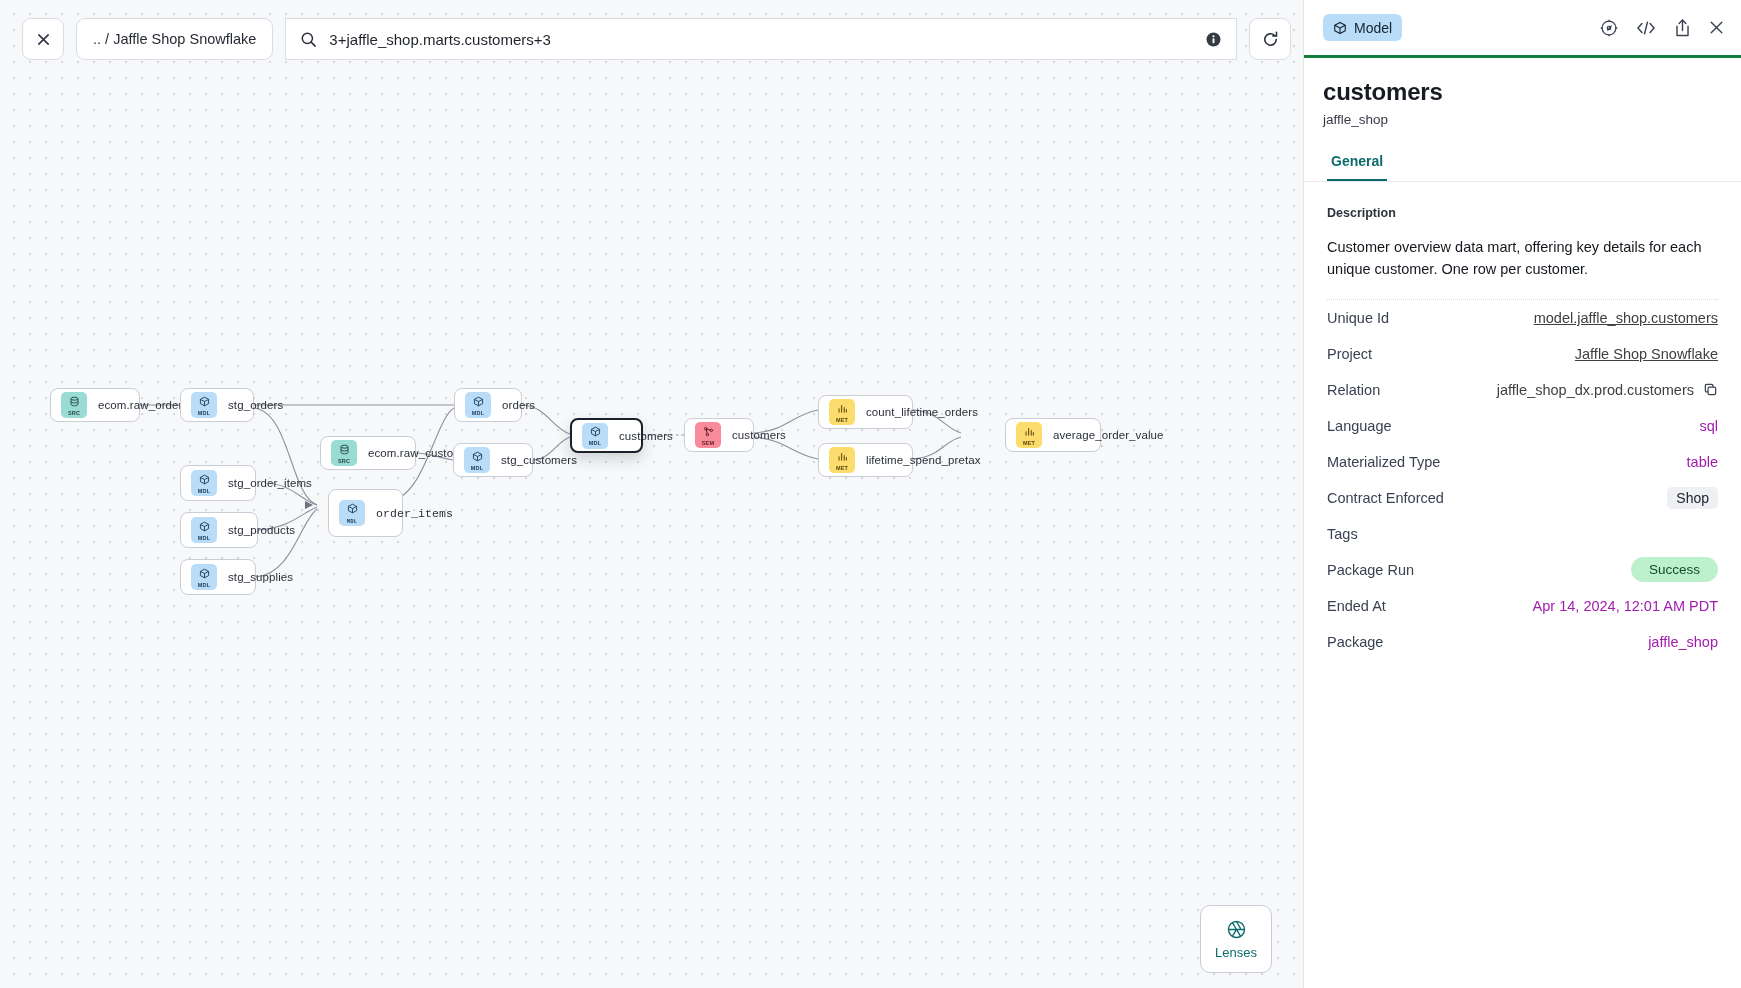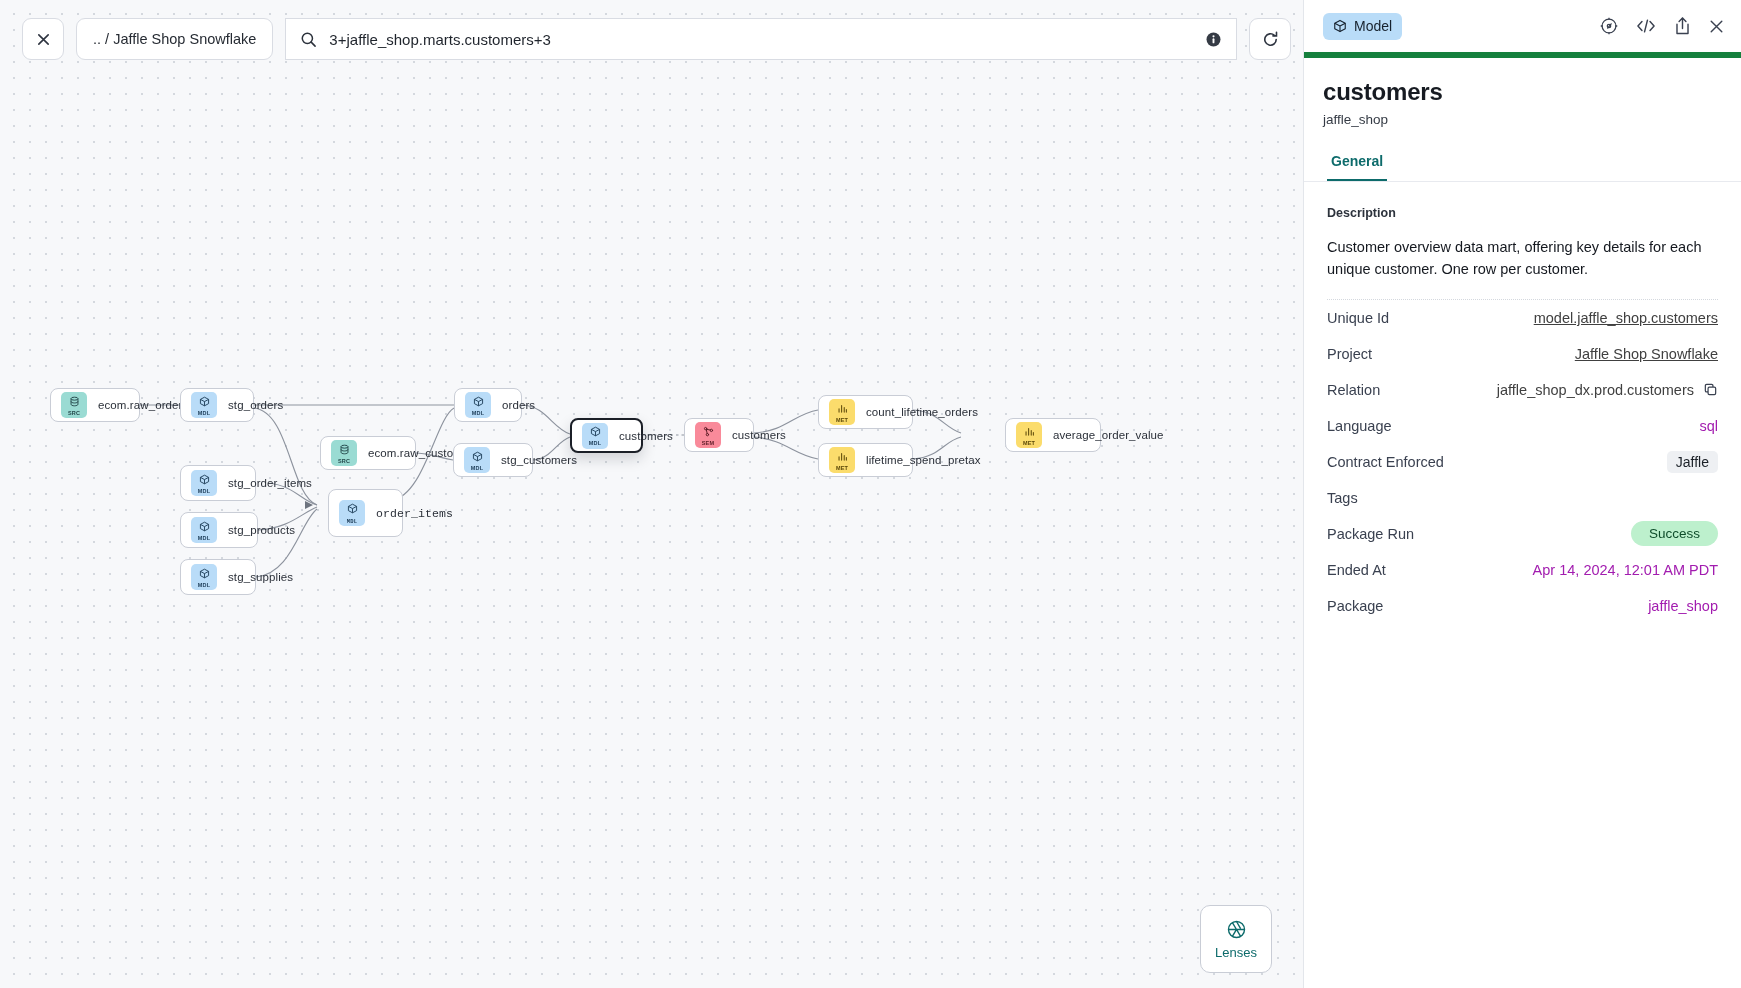--- a/index.html
+++ b/index.html
@@ -108,21 +108,21 @@
   #detail-pane {
     width: 438px; height: 988px; flex: none;
     background: #fff;
     border-left: 1px solid #e3e6eb;
     display: flex; flex-direction: column;
     position: relative;
   }
   #panel-head {
     height: 58px; display: flex; align-items: center;
     padding: 0 16px 0 19px;
-    border-bottom: 6px solid #15803d;
+    border-bottom: 3px solid #15803d;
   }
   #type-pill {
     background: #b9dcf8; color: #17222e;
     border-radius: 6px; height: 27px; padding: 0 10px;
     display: inline-flex; align-items: center; gap: 7px;
     font-size: 14px;
   }
   #panel-head-icons { margin-left: auto; display: flex; align-items: center; gap: 16px; }
   .hicon { color: #3a4150; cursor: pointer; display: flex; }
 
@@ -463,23 +463,29 @@
               </span>
             </span>
           </div>
           <div class="kv">
             <span class="kv-key">Language</span>
             <span class="kv-val-wrap">
               <span class="kv-val">sql</span>
             </span>
           </div>
           <div class="kv">
+            <span class="kv-key">Materialized Type</span>
+            <span class="kv-val-wrap">
+              <span class="kv-val">table</span>
+            </span>
+          </div>
+          <div class="kv">
             <span class="kv-key">Contract Enforced</span>
             <span class="kv-val-wrap">
-              <span class="chip-grey">Jaffle</span>
+              <span class="chip-grey">Shop</span>
             </span>
           </div>
           <div class="kv">
             <span class="kv-key">Tags</span>
             <span class="kv-val-wrap">
               <span class="kv-val"></span>
             </span>
           </div>
           <div class="kv">
             <span class="kv-key">Package Run</span>

